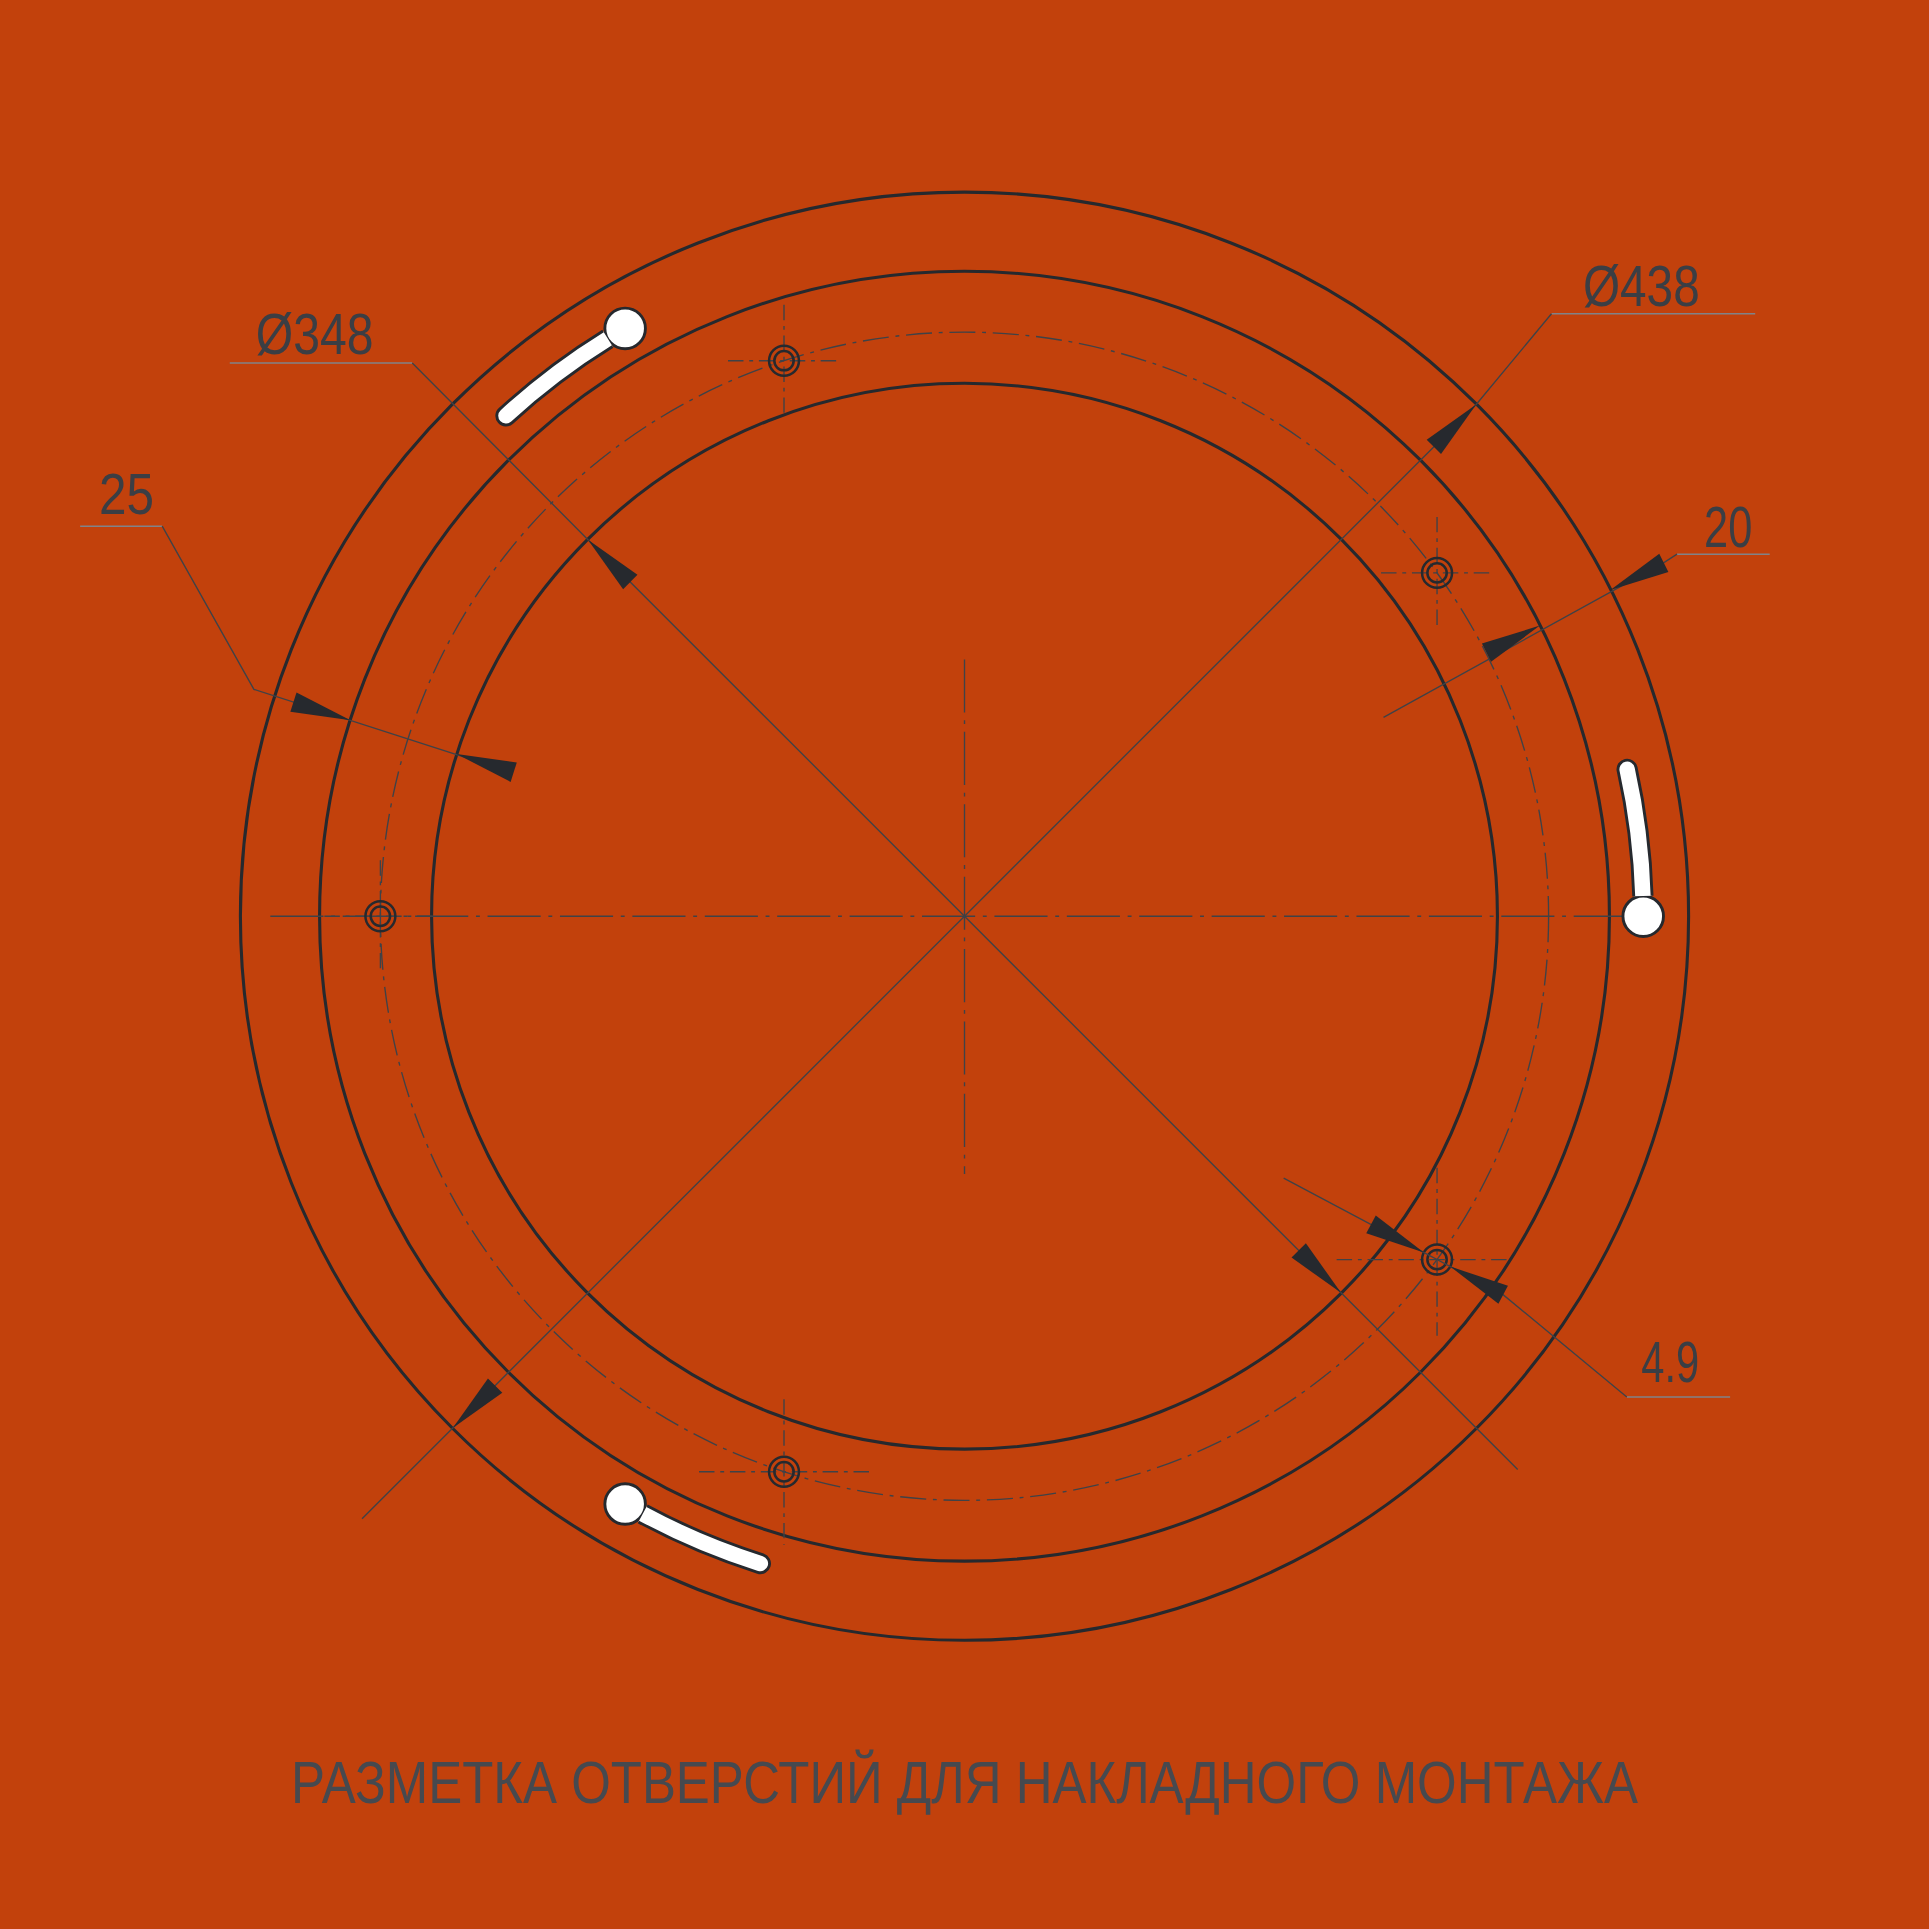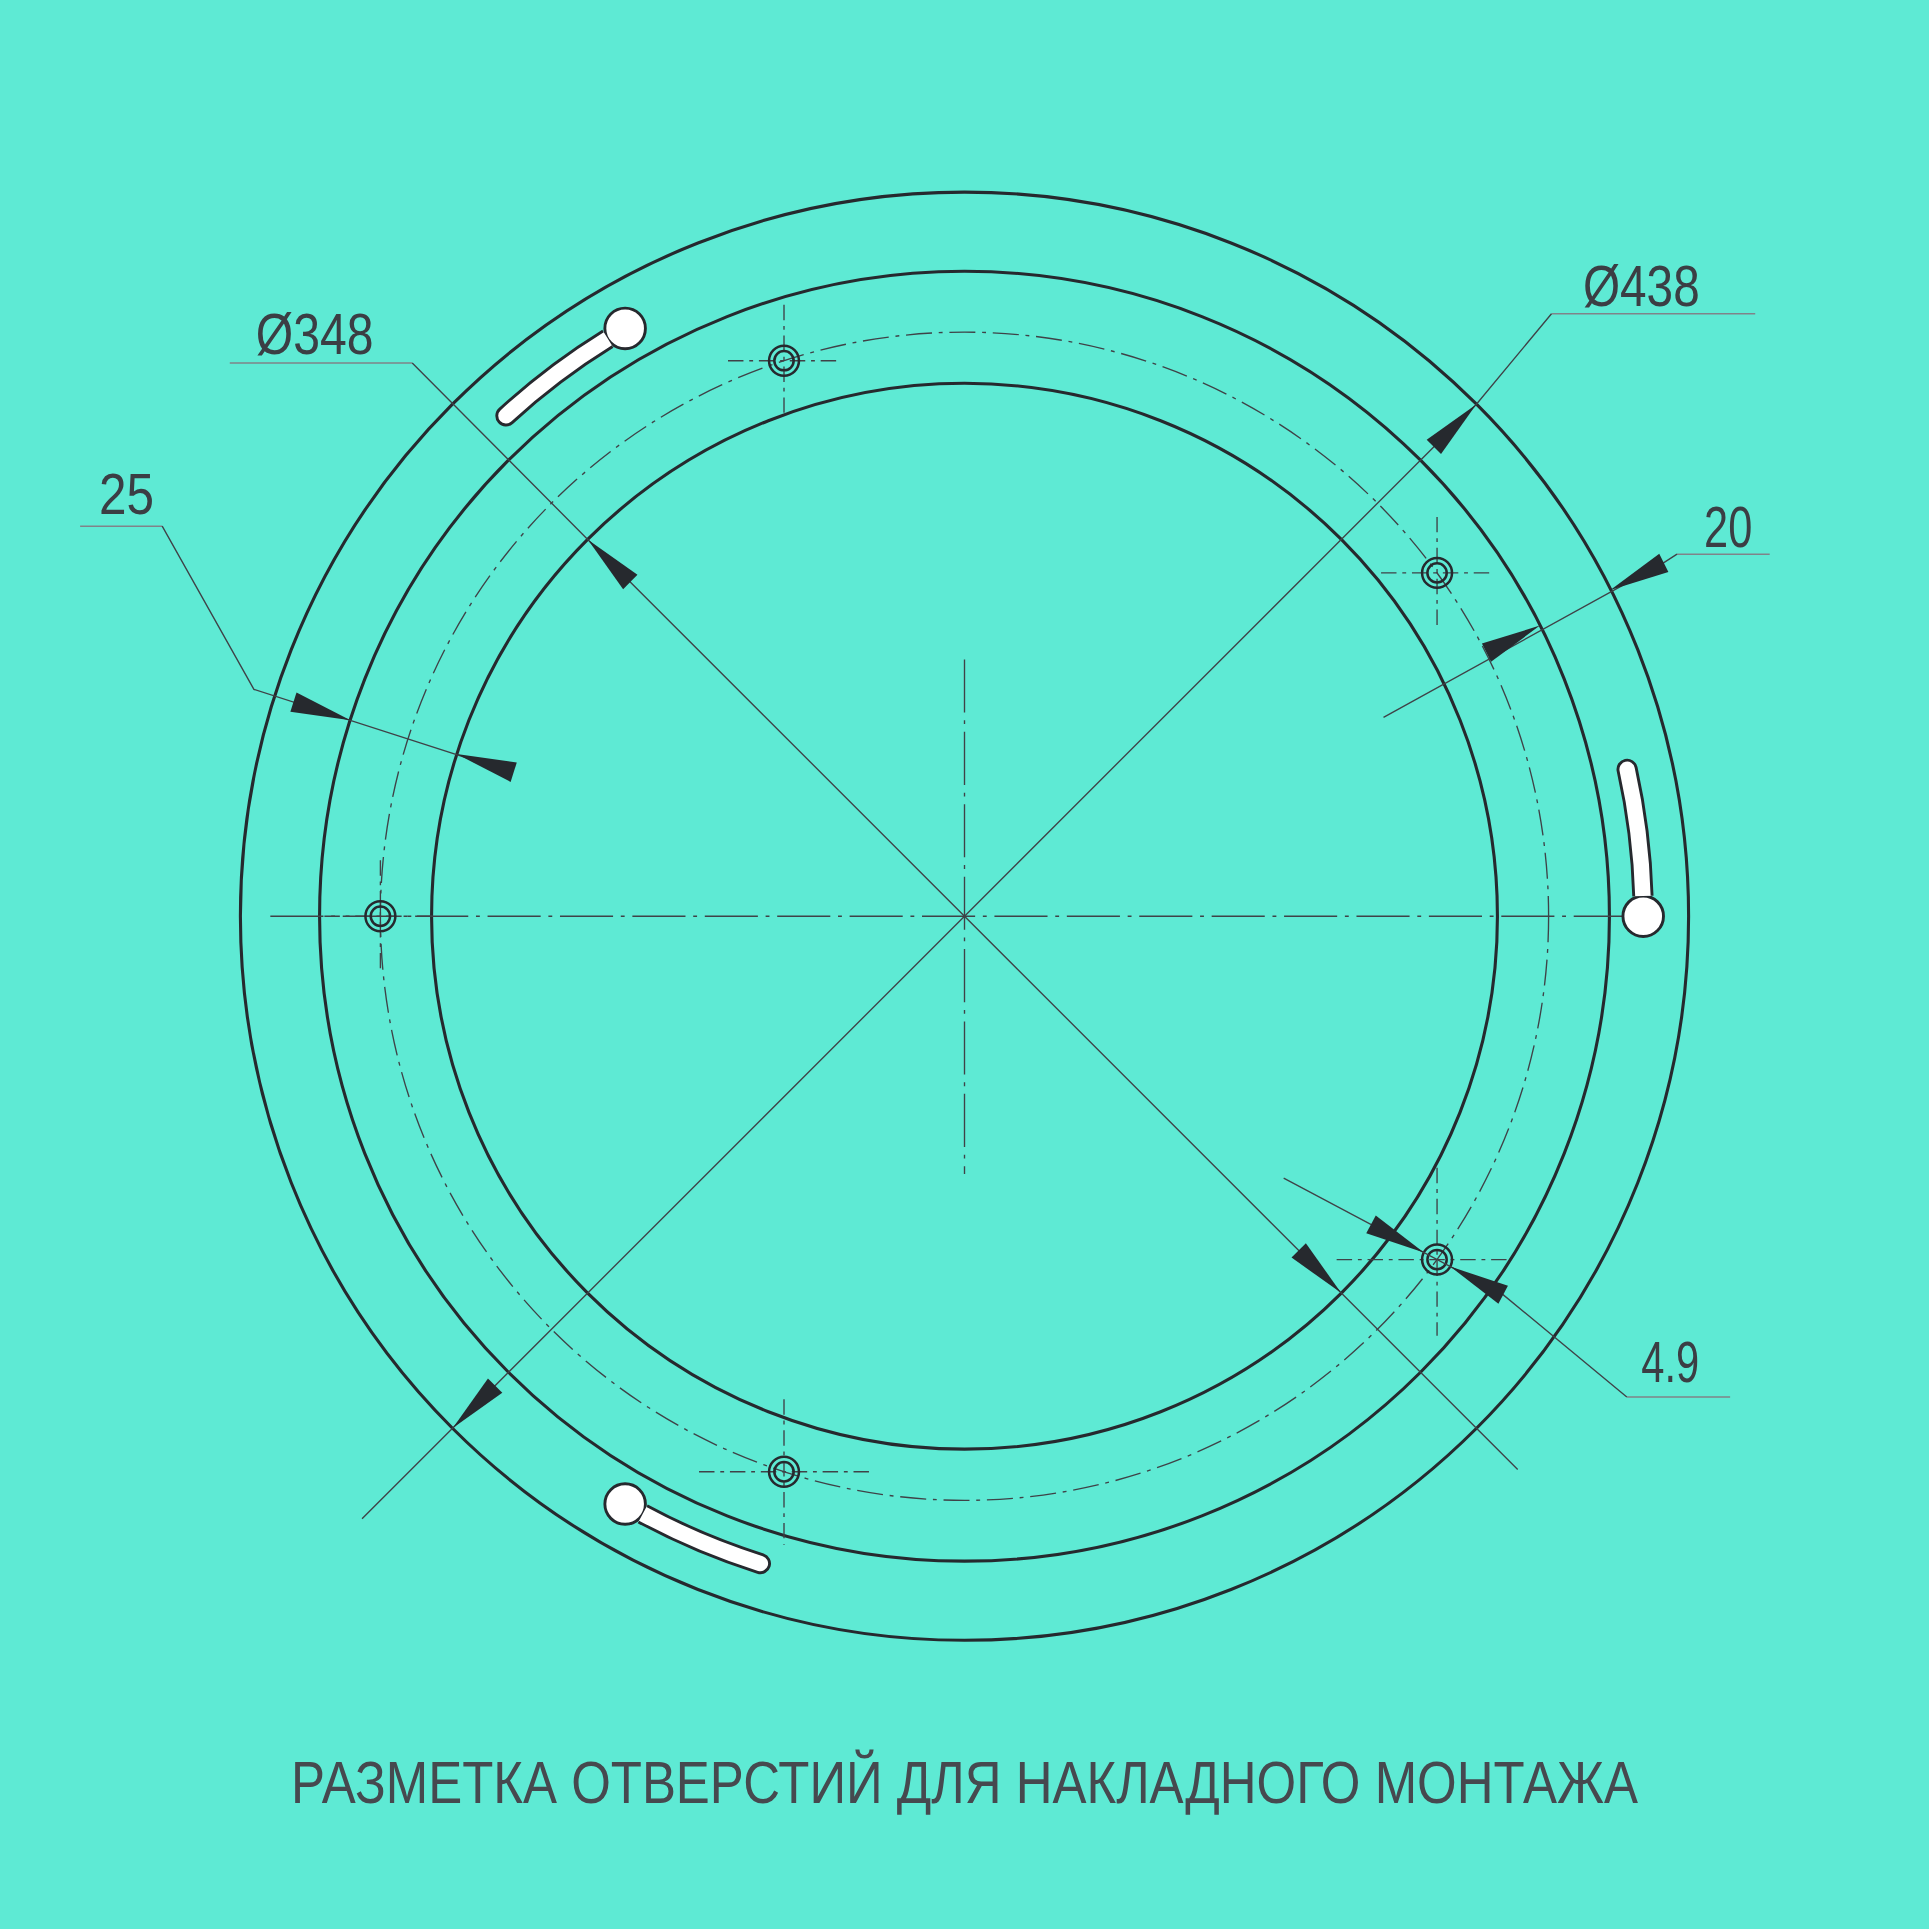--- a/index.html
+++ b/index.html
@@ -1,16 +1,16 @@
 <!DOCTYPE html>
 <html><head>
 <meta charset="utf-8">
 <style>
   html,body{margin:0;padding:0;background:#ffffff;}
-  .stage{width:1929px;height:1929px;position:relative;background:#5eead4;}
+  .stage{width:1929px;height:1929px;position:relative;background:#c2410c;}
   svg{display:block;}
   text{font-family:"Liberation Sans", sans-serif;}
   .dim-label{fill:#3b3e44;font-size:60px;}
   .caption{fill:#46494f;font-size:62px;}
 </style>
 </head>
 <body>
 
 <div class="stage">
   <svg width="1929" height="1929" viewBox="0 0 1998 1998">

